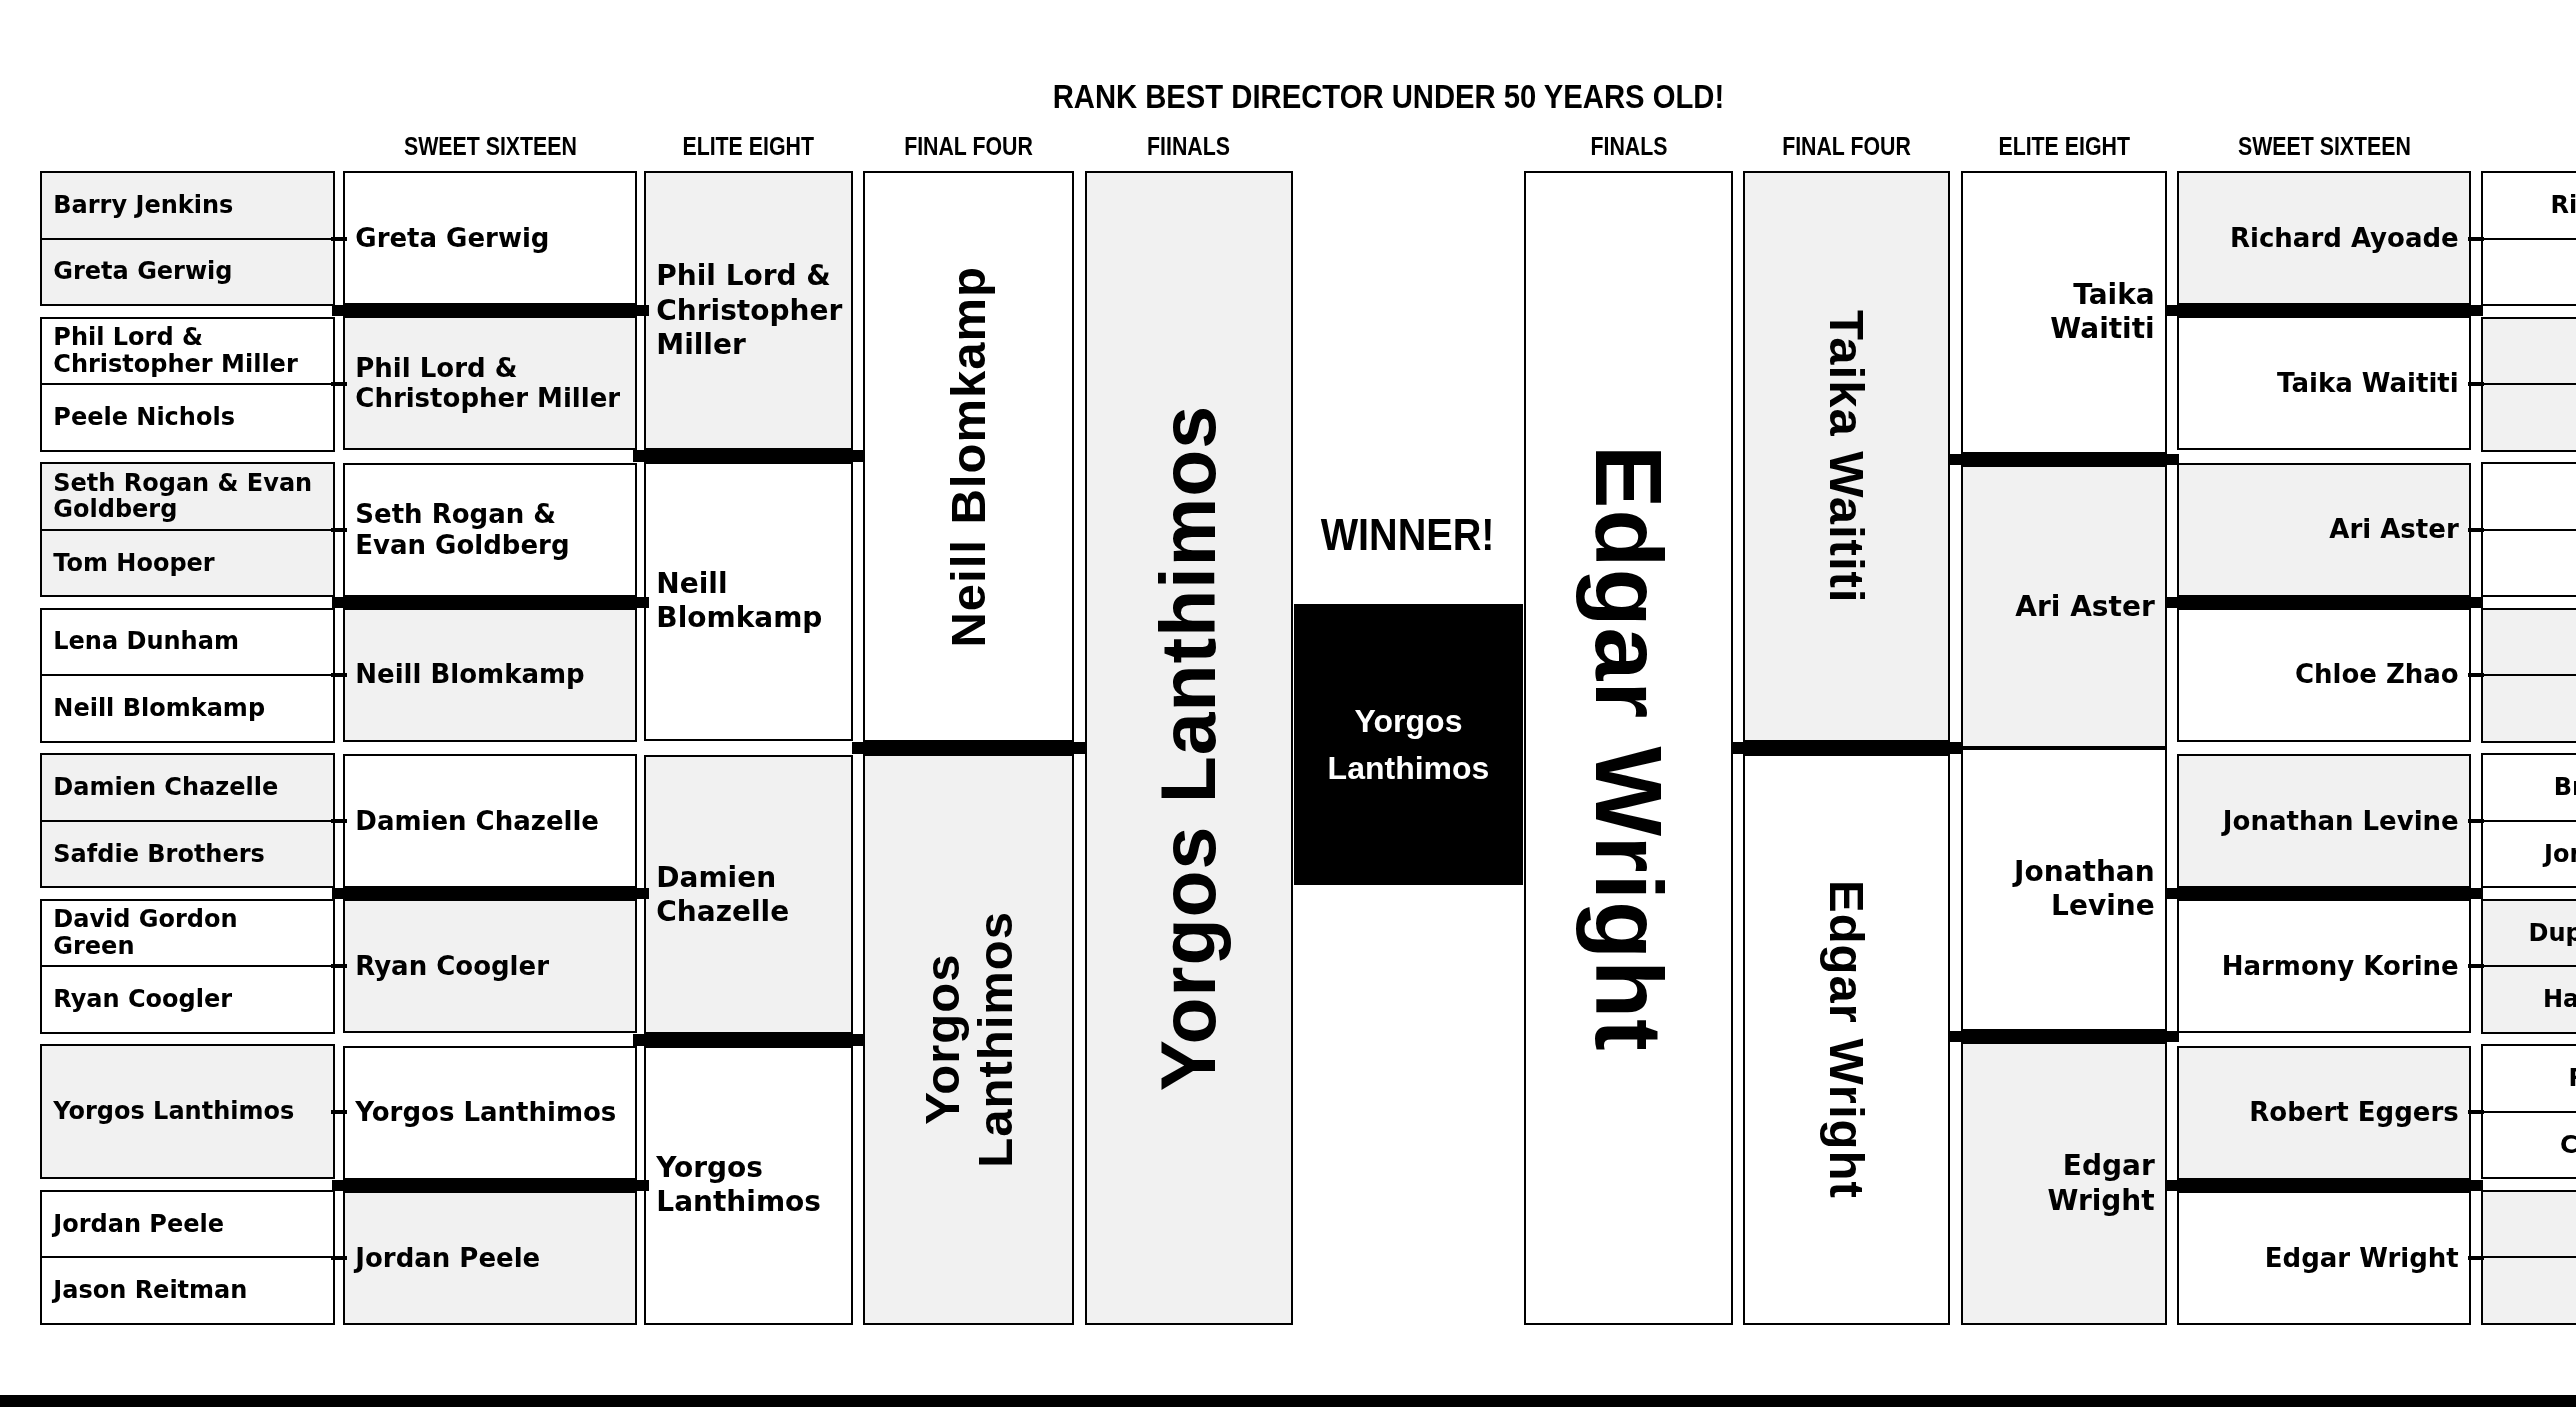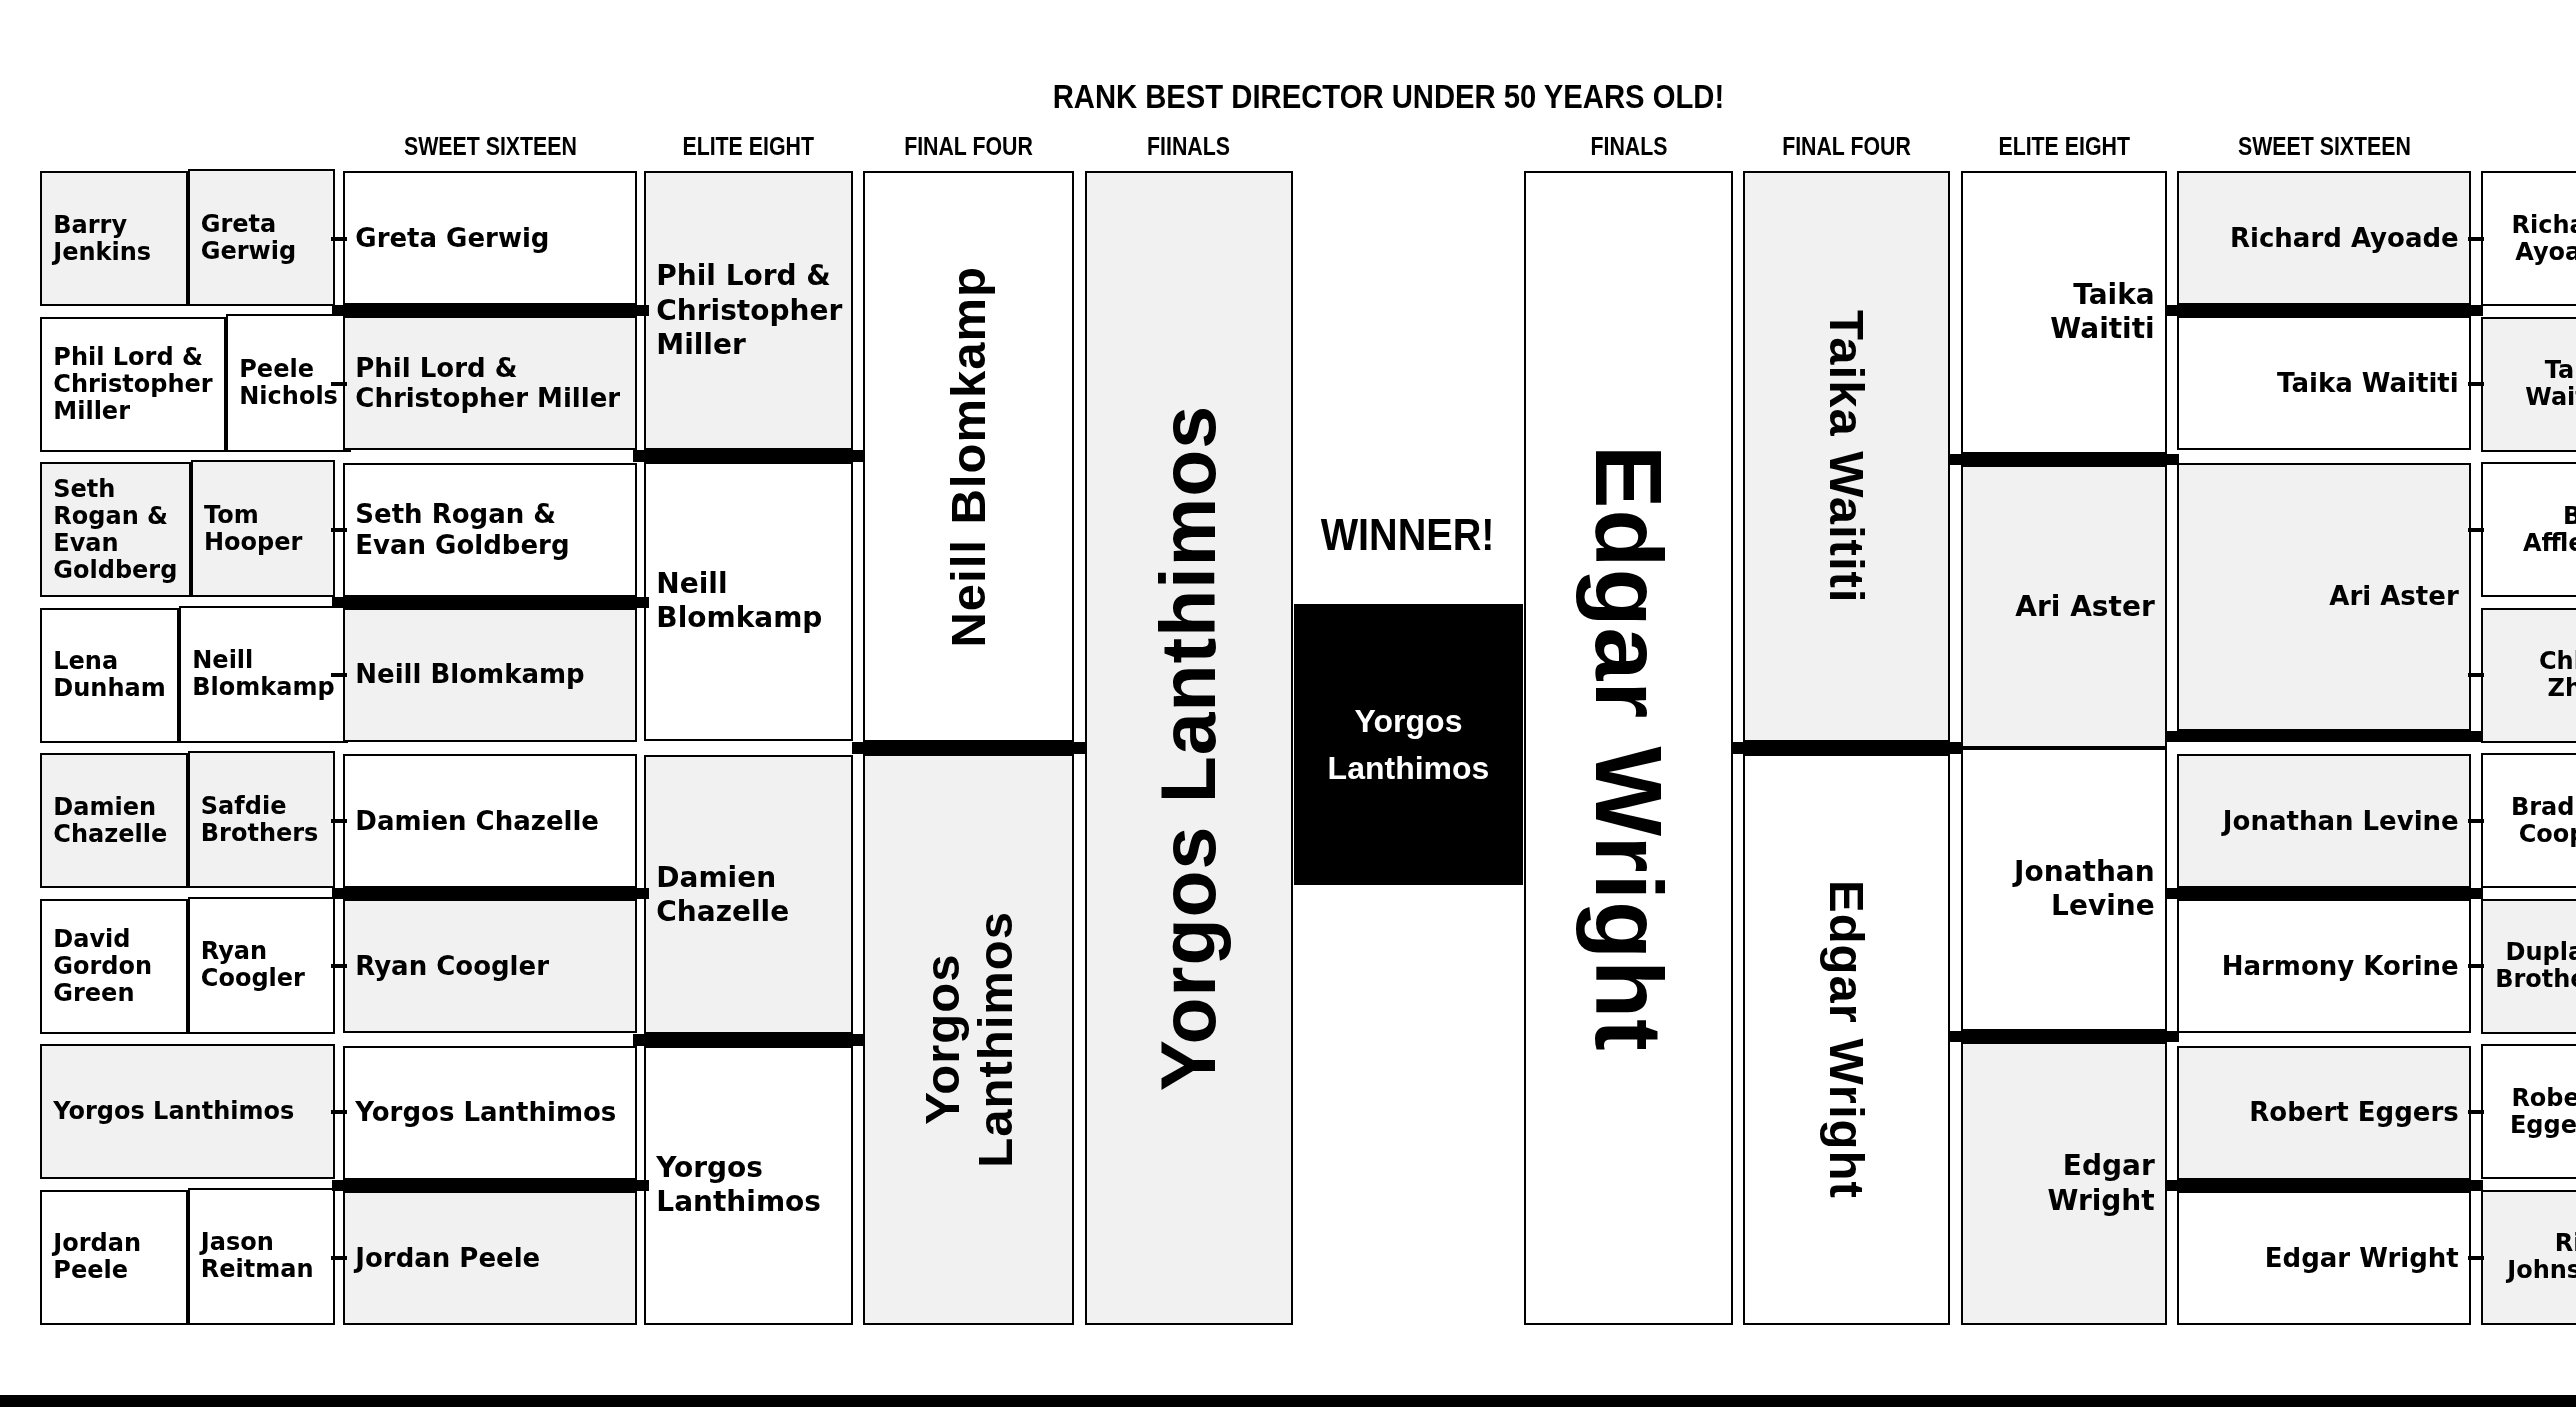--- a/index.html
+++ b/index.html
@@ -25,21 +25,21 @@
   #col-l-s16{left:343px; width:294px; gap:12.4px;}
   #col-l-e8 {left:644px;width:209px; gap:14.4px;}
   #col-l-ff {left:863px;width:211px;}
   #col-l-fin{left:1085px;width:208px;}
   #col-r-fin{left:1524px;width:209px;}
   #col-r-ff {left:1743px;width:207px;}
   #col-r-e8 {left:1961px;width:206px;}
   #col-r-s16{left:2177px;width:294px; gap:12.4px;}
   #col-r-r1 {left:2481px;width:294px; gap:10.3px;}
 
-  .pair{flex:1 1 0;display:flex;flex-direction:row;}
+  .pair{flex:1 1 0;display:flex;flex-direction:column;}
   .cell{flex:1 1 0;border:2.1px solid var(--line);display:flex;align-items:center;
         padding:0 11.3px;font:700 24px/1.12 "DejaVu Sans",sans-serif;color:#000;
         overflow:visible;}
   .cell + .cell{margin-top:-2.1px;}
   .rside .cell{justify-content:flex-end;text-align:right;}
 
   .group{flex:1 1 0;display:flex;flex-direction:column;}
   .gbox{flex:1 1 0;border:2.1px solid var(--line);display:flex;align-items:center;
         padding:0 10.3px;color:#000;overflow:visible;}
   .s16 .gbox{font:700 26px/1.18 "DejaVu Sans",sans-serif;}
@@ -228,20 +228,21 @@
 
   <div class="col s16 rside" id="col-r-s16">
     <div class="group">
       <div class="gbox gray">Richard Ayoade</div>
       <div class="gbar"></div>
       <div class="gbox white">Taika Waititi</div>
     </div>
     <div class="group">
       <div class="gbox gray">Ari Aster</div>
       <div class="gbar"></div>
+      <div class="gbox white">Chloe Zhao</div>
     </div>
     <div class="group">
       <div class="gbox gray">Jonathan Levine</div>
       <div class="gbar"></div>
       <div class="gbox white">Harmony Korine</div>
     </div>
     <div class="group">
       <div class="gbox gray">Robert Eggers</div>
       <div class="gbar"></div>
       <div class="gbox white">Edgar Wright</div>

